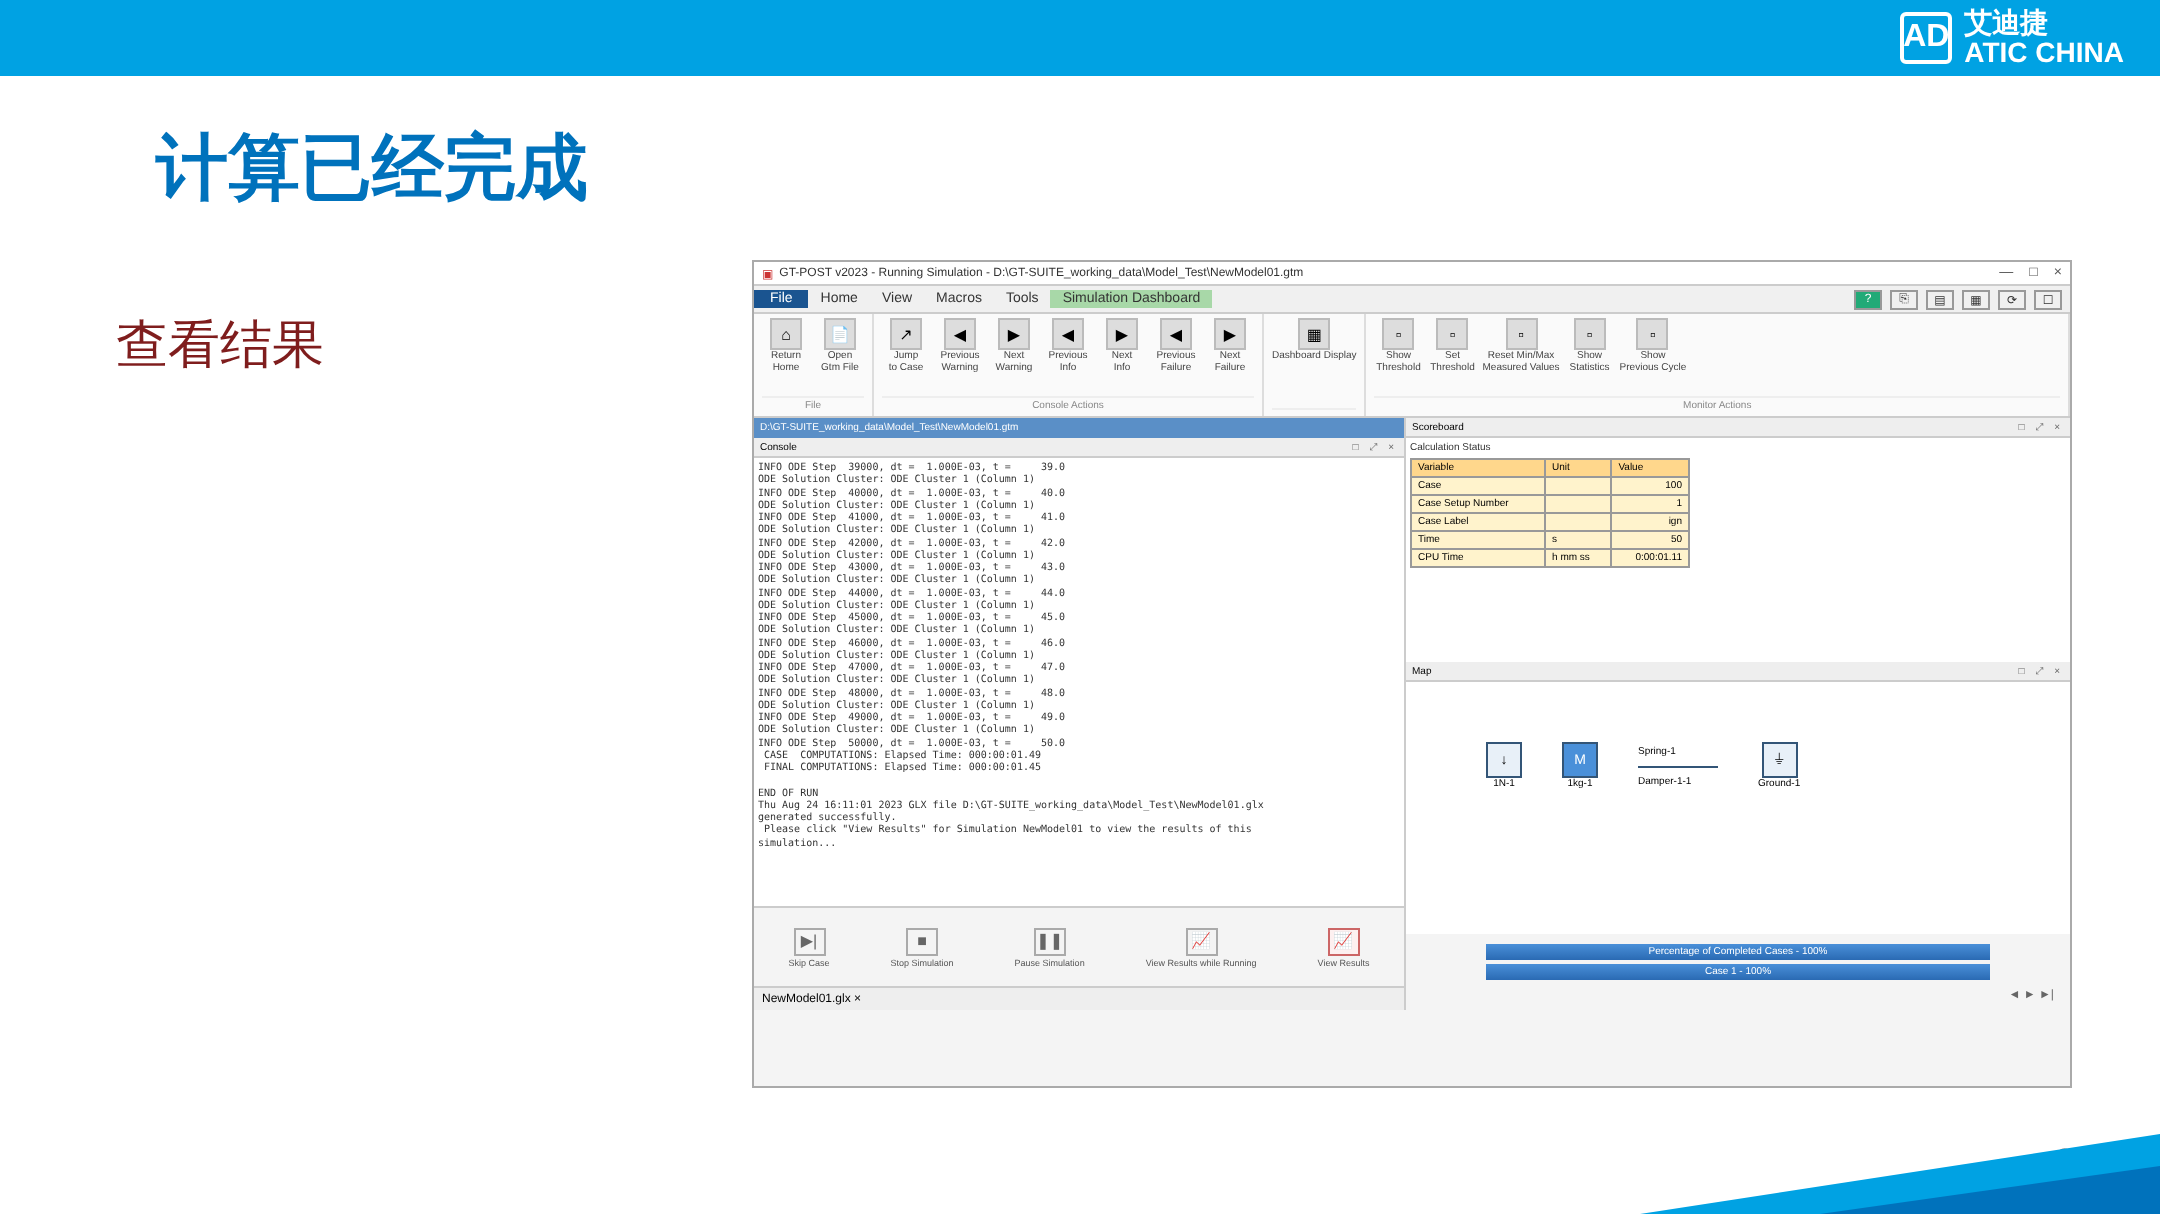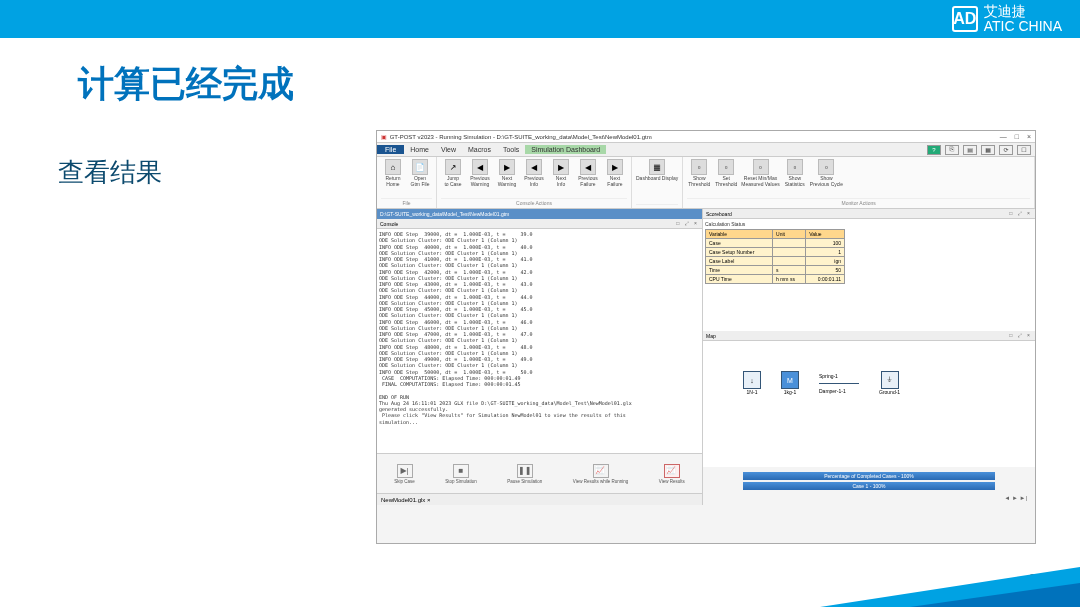--- a/index.html
+++ b/index.html
@@ -1,22 +1,22 @@
 <!DOCTYPE html>
 <html><head>
 <meta charset="utf-8">
 <style>
 *{margin:0;padding:0;box-sizing:border-box;font-family:"Microsoft YaHei",Arial,sans-serif}
 body{width:1080px;height:607px;background:#fff;position:relative;overflow:hidden}
 .topbar{height:38px;background:#00a2e3;display:flex;justify-content:flex-end;align-items:center;padding-right:18px}
 .logo{display:flex;align-items:center;gap:6px;color:#fff}
 .logo-icon{width:26px;height:26px;border:2px solid #fff;border-radius:3px;display:flex;align-items:center;justify-content:center;font-weight:bold;font-size:16px}
-.logo-text{font-size:14px;font-weight:normal;line-height:1.1}
+.logo-text{font-size:14px;font-weight:bold;line-height:1.1}
 .title{color:#0072bc;font-size:36px;font-weight:bold;position:absolute;left:78px;top:60px}
-.subtitle{color:#0c4a6e;font-size:26px;position:absolute;left:58px;top:155px}
+.subtitle{color:#7f1d1d;font-size:26px;position:absolute;left:58px;top:155px}
 .bullets{position:absolute;left:78px;top:210px;font-size:19px;color:#333}
 .bullets li{list-style:none;margin-bottom:28px;display:flex;align-items:center}
 .bullets li:before{content:"▪";color:#666;margin-right:16px;font-size:14px}
 .app{position:absolute;left:376px;top:130px;width:660px;height:414px;background:#f4f4f4;border:1px solid #aaa;font-size:6px}
 .app-title{height:12px;background:#fff;display:flex;align-items:center;padding:0 4px;font-size:6px;color:#333;border-bottom:1px solid #ccc}
 .app-title .t{flex:1}
 .win-btns{display:flex;gap:8px;font-size:7px;color:#555}
 .menubar{height:14px;background:#f0f0f0;display:flex;align-items:center;border-bottom:1px solid #ccc}
 .menubar span{padding:0 6px;font-size:7px;color:#333}
 .file-tab{background:#1a5490;color:#fff!important;padding:1px 8px!important}

